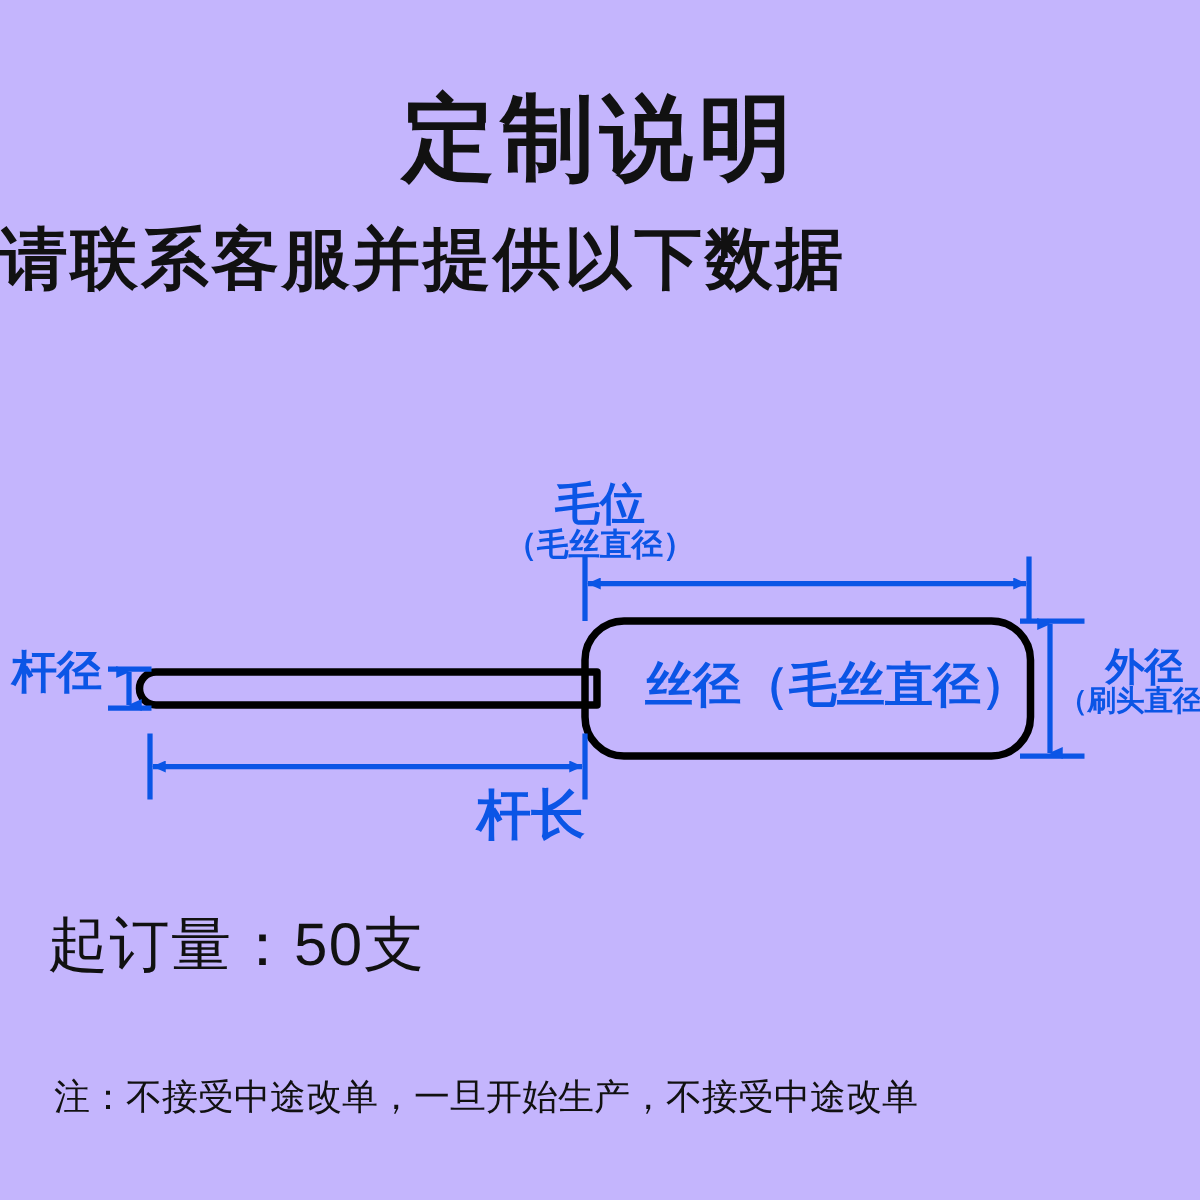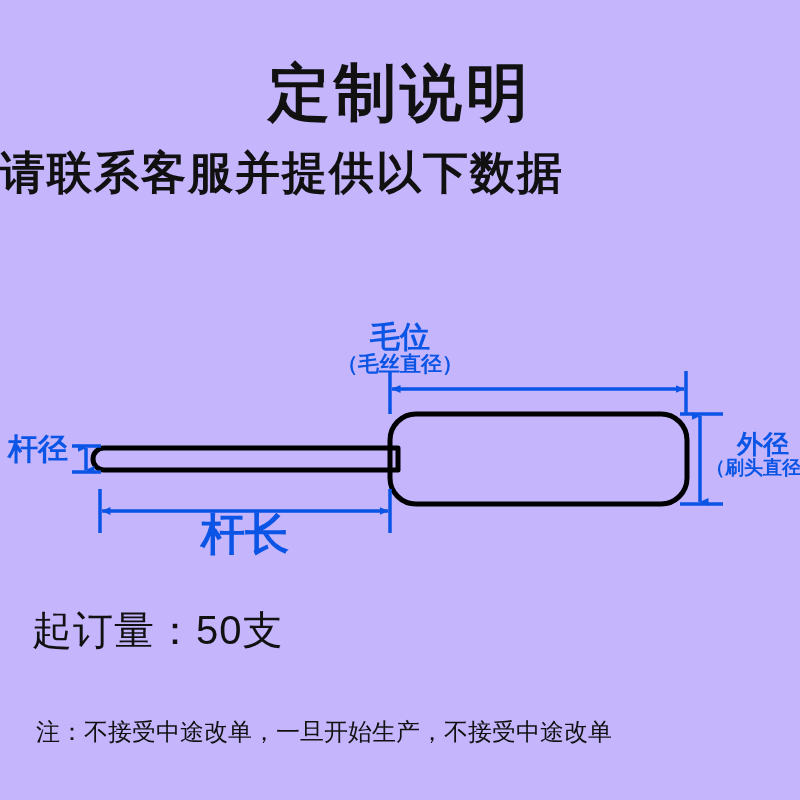--- a/index.html
+++ b/index.html
@@ -93,24 +93,24 @@
   
   #label-sijing {
     left: 430px;
     top: 119px;
     font-size: 32px;
   }
 
   
   #label-ganchang {
     left: 100px;
-    top: 190px;
+    top: 203px;
     width: 290px;
-    text-align: center;
-    font-size: 44px;
+    text-align: right;
+    font-size: 36px;
   }
 
   
   #order-info {
     position: absolute;
     left: 32px;
     top: 604px;
     color: #111111;
   }
   #order-info .line {
@@ -193,20 +193,21 @@
       <div class="sub">（毛丝直径）</div>
     </div>
 
     <div class="dim-label" id="label-waijing">
       <div class="main">外径</div>
       <div class="sub">（刷头直径）</div>
     </div>
 
     <div class="dim-label" id="label-ganjing">杆径</div>
 
+    <div class="dim-label" id="label-sijing">丝径（毛丝直径）</div>
 
     <div class="dim-label" id="label-ganchang">杆长</div>
   </div>
 
   <div id="order-info">
     <div class="line">起订量：50支</div>
   </div>
 
   <div id="note">注：不接受中途改单，一旦开始生产，不接受中途改单</div>
 

